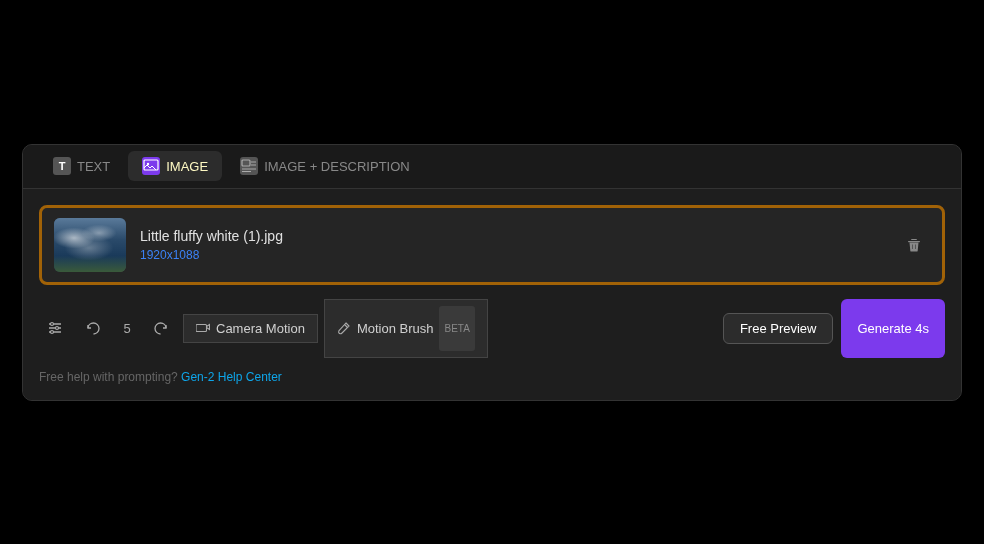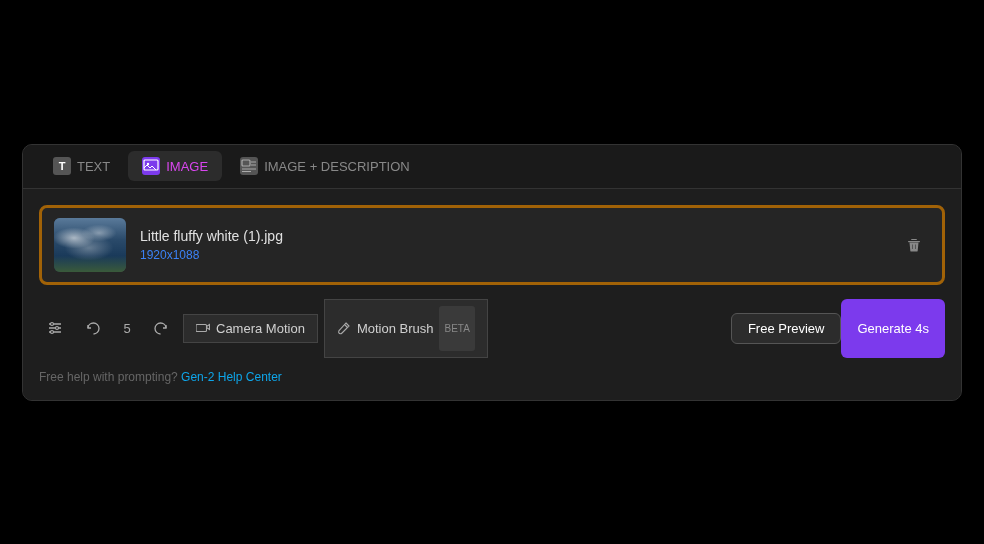--- a/index.html
+++ b/index.html
@@ -41,21 +41,21 @@
       padding: 6px 14px;
       border-radius: 6px;
       cursor: pointer;
       font-size: 13px;
       color: #888;
       user-select: none;
     }
 
     .tab.active {
       background: #2c2c2c;
-      color: #d946ef;
+      color: #fef9c3;
     }
 
     .tab-icon {
       width: 18px;
       height: 18px;
       display: flex;
       align-items: center;
       justify-content: center;
       font-size: 11px;
       border-radius: 3px;
@@ -152,20 +152,21 @@
     .toolbar-left {
       display: flex;
       align-items: center;
       gap: 6px;
       flex: 1;
     }
 
     .toolbar-right {
       display: flex;
       align-items: center;
+      gap: 8px;
     }
 
     .icon-btn {
       width: 32px;
       height: 32px;
       display: flex;
       align-items: center;
       justify-content: center;
       border-radius: 6px;
       cursor: pointer;

